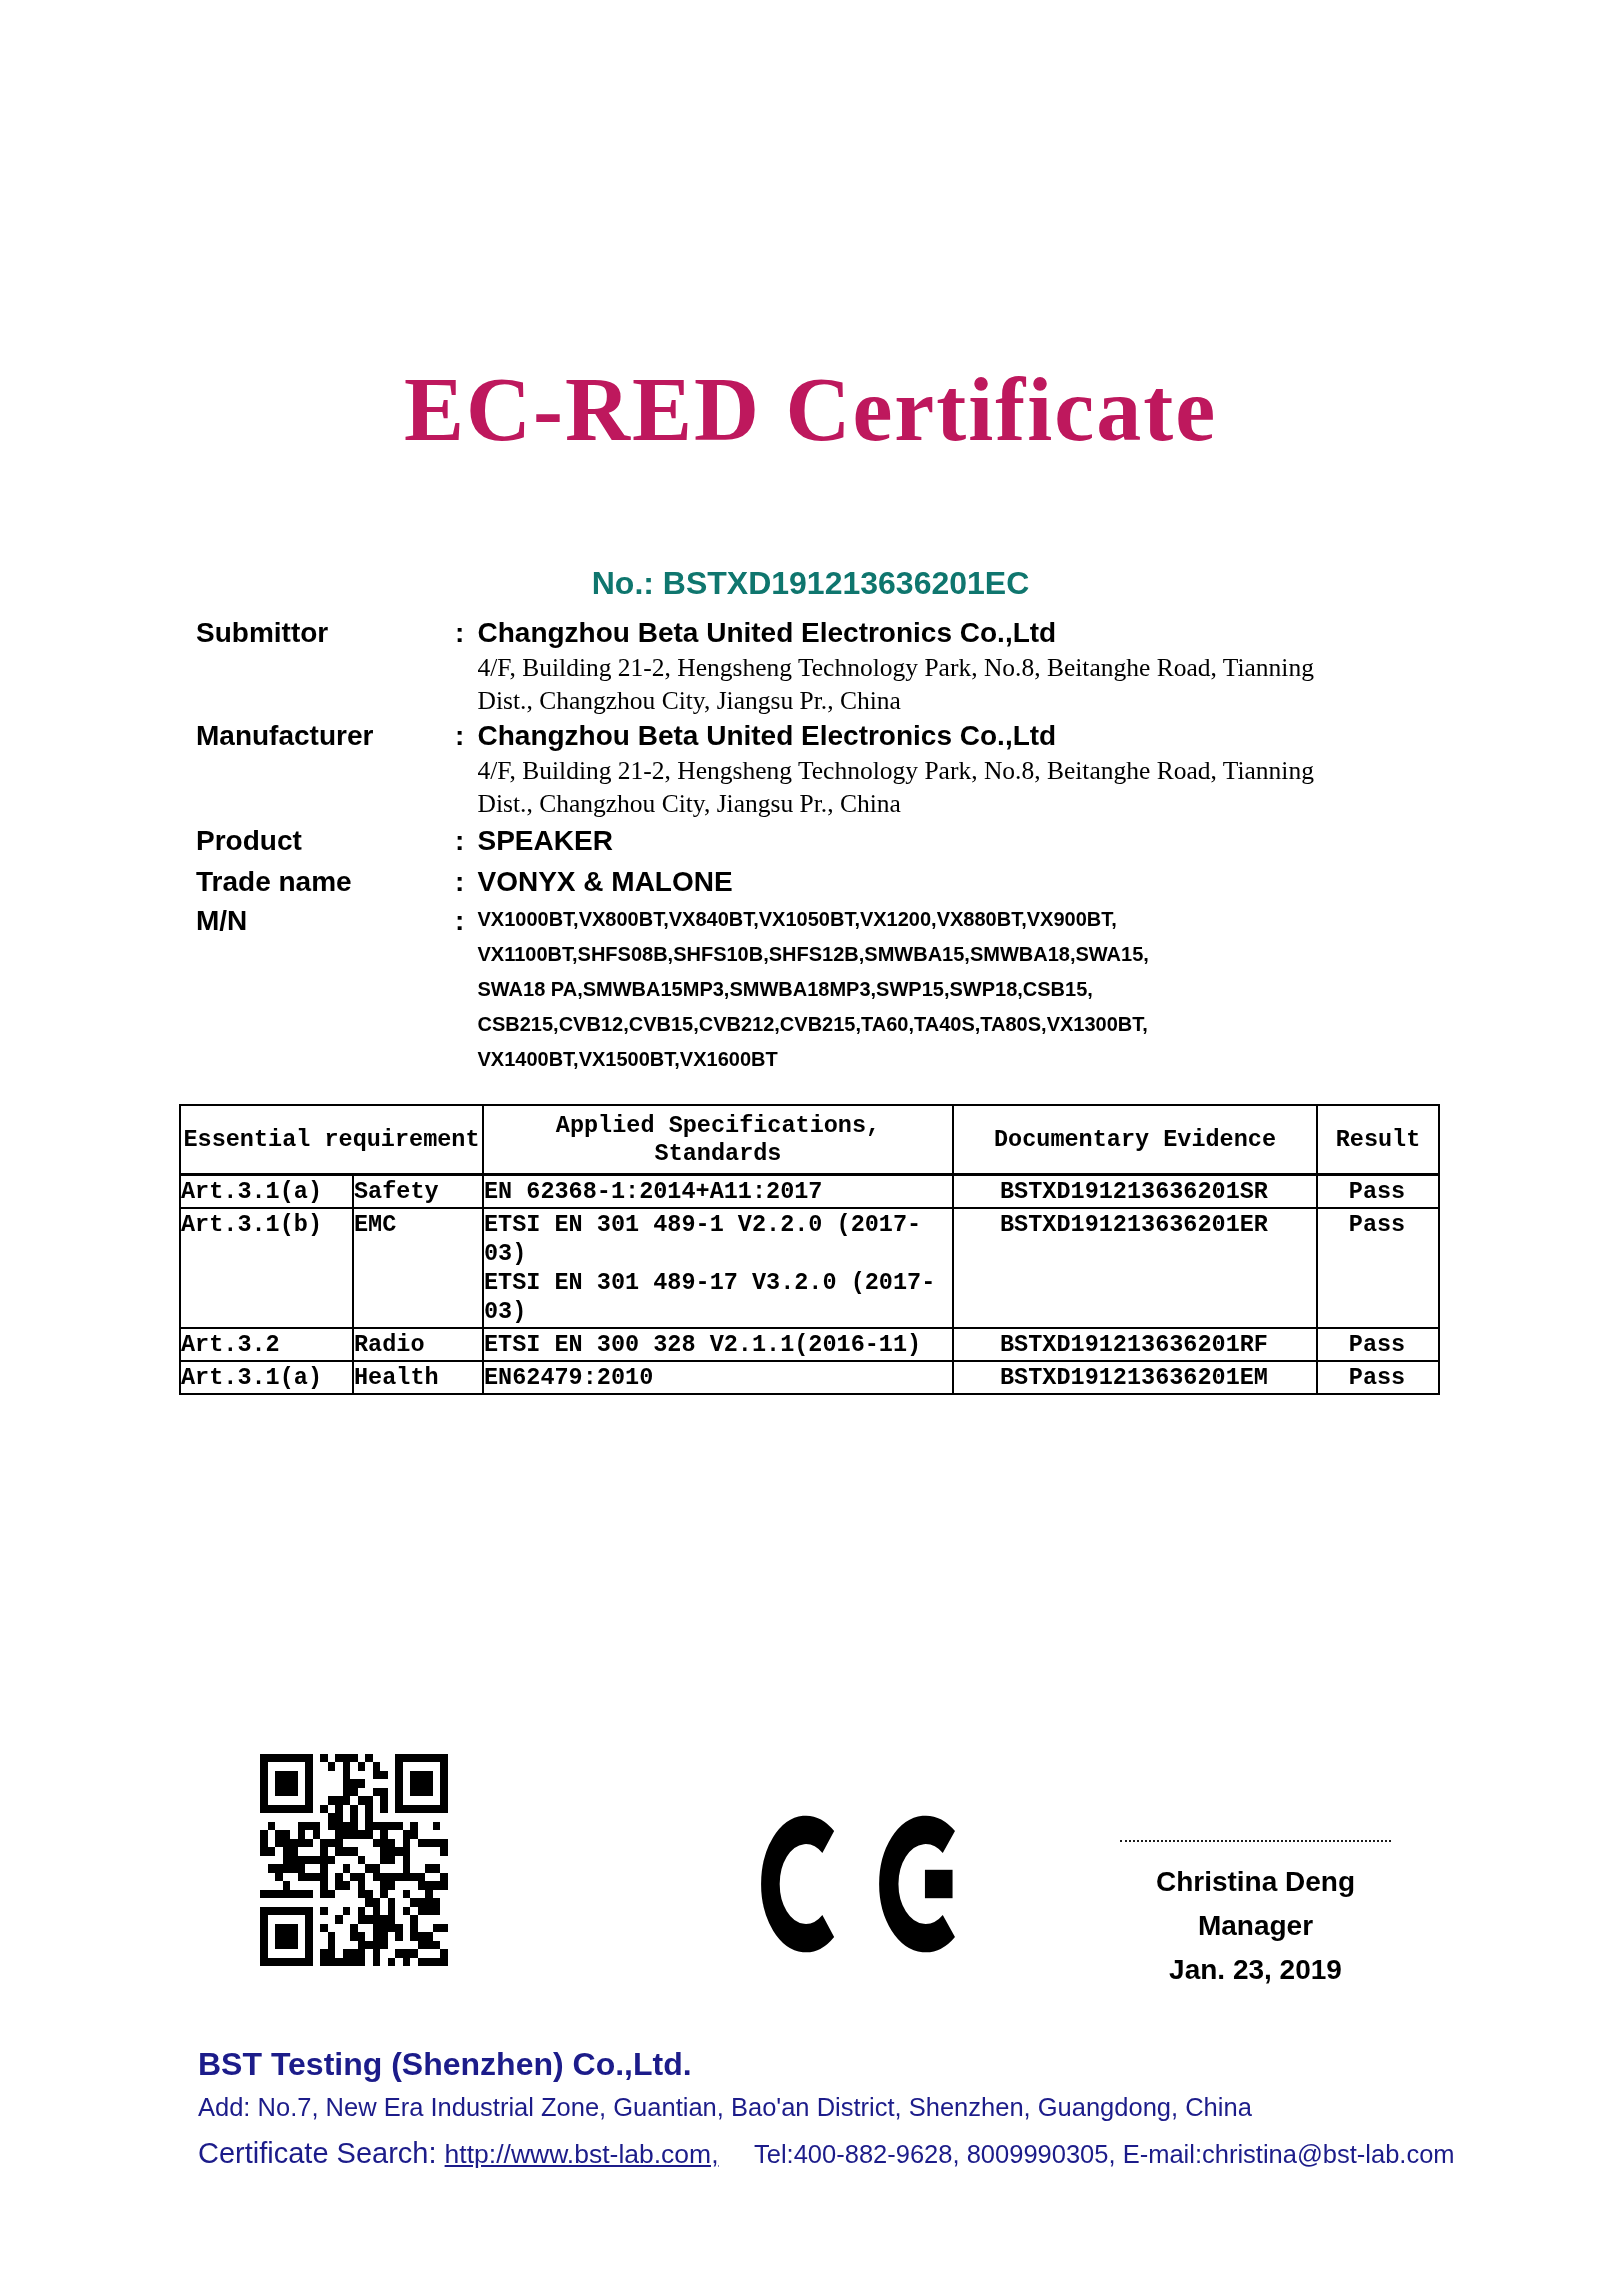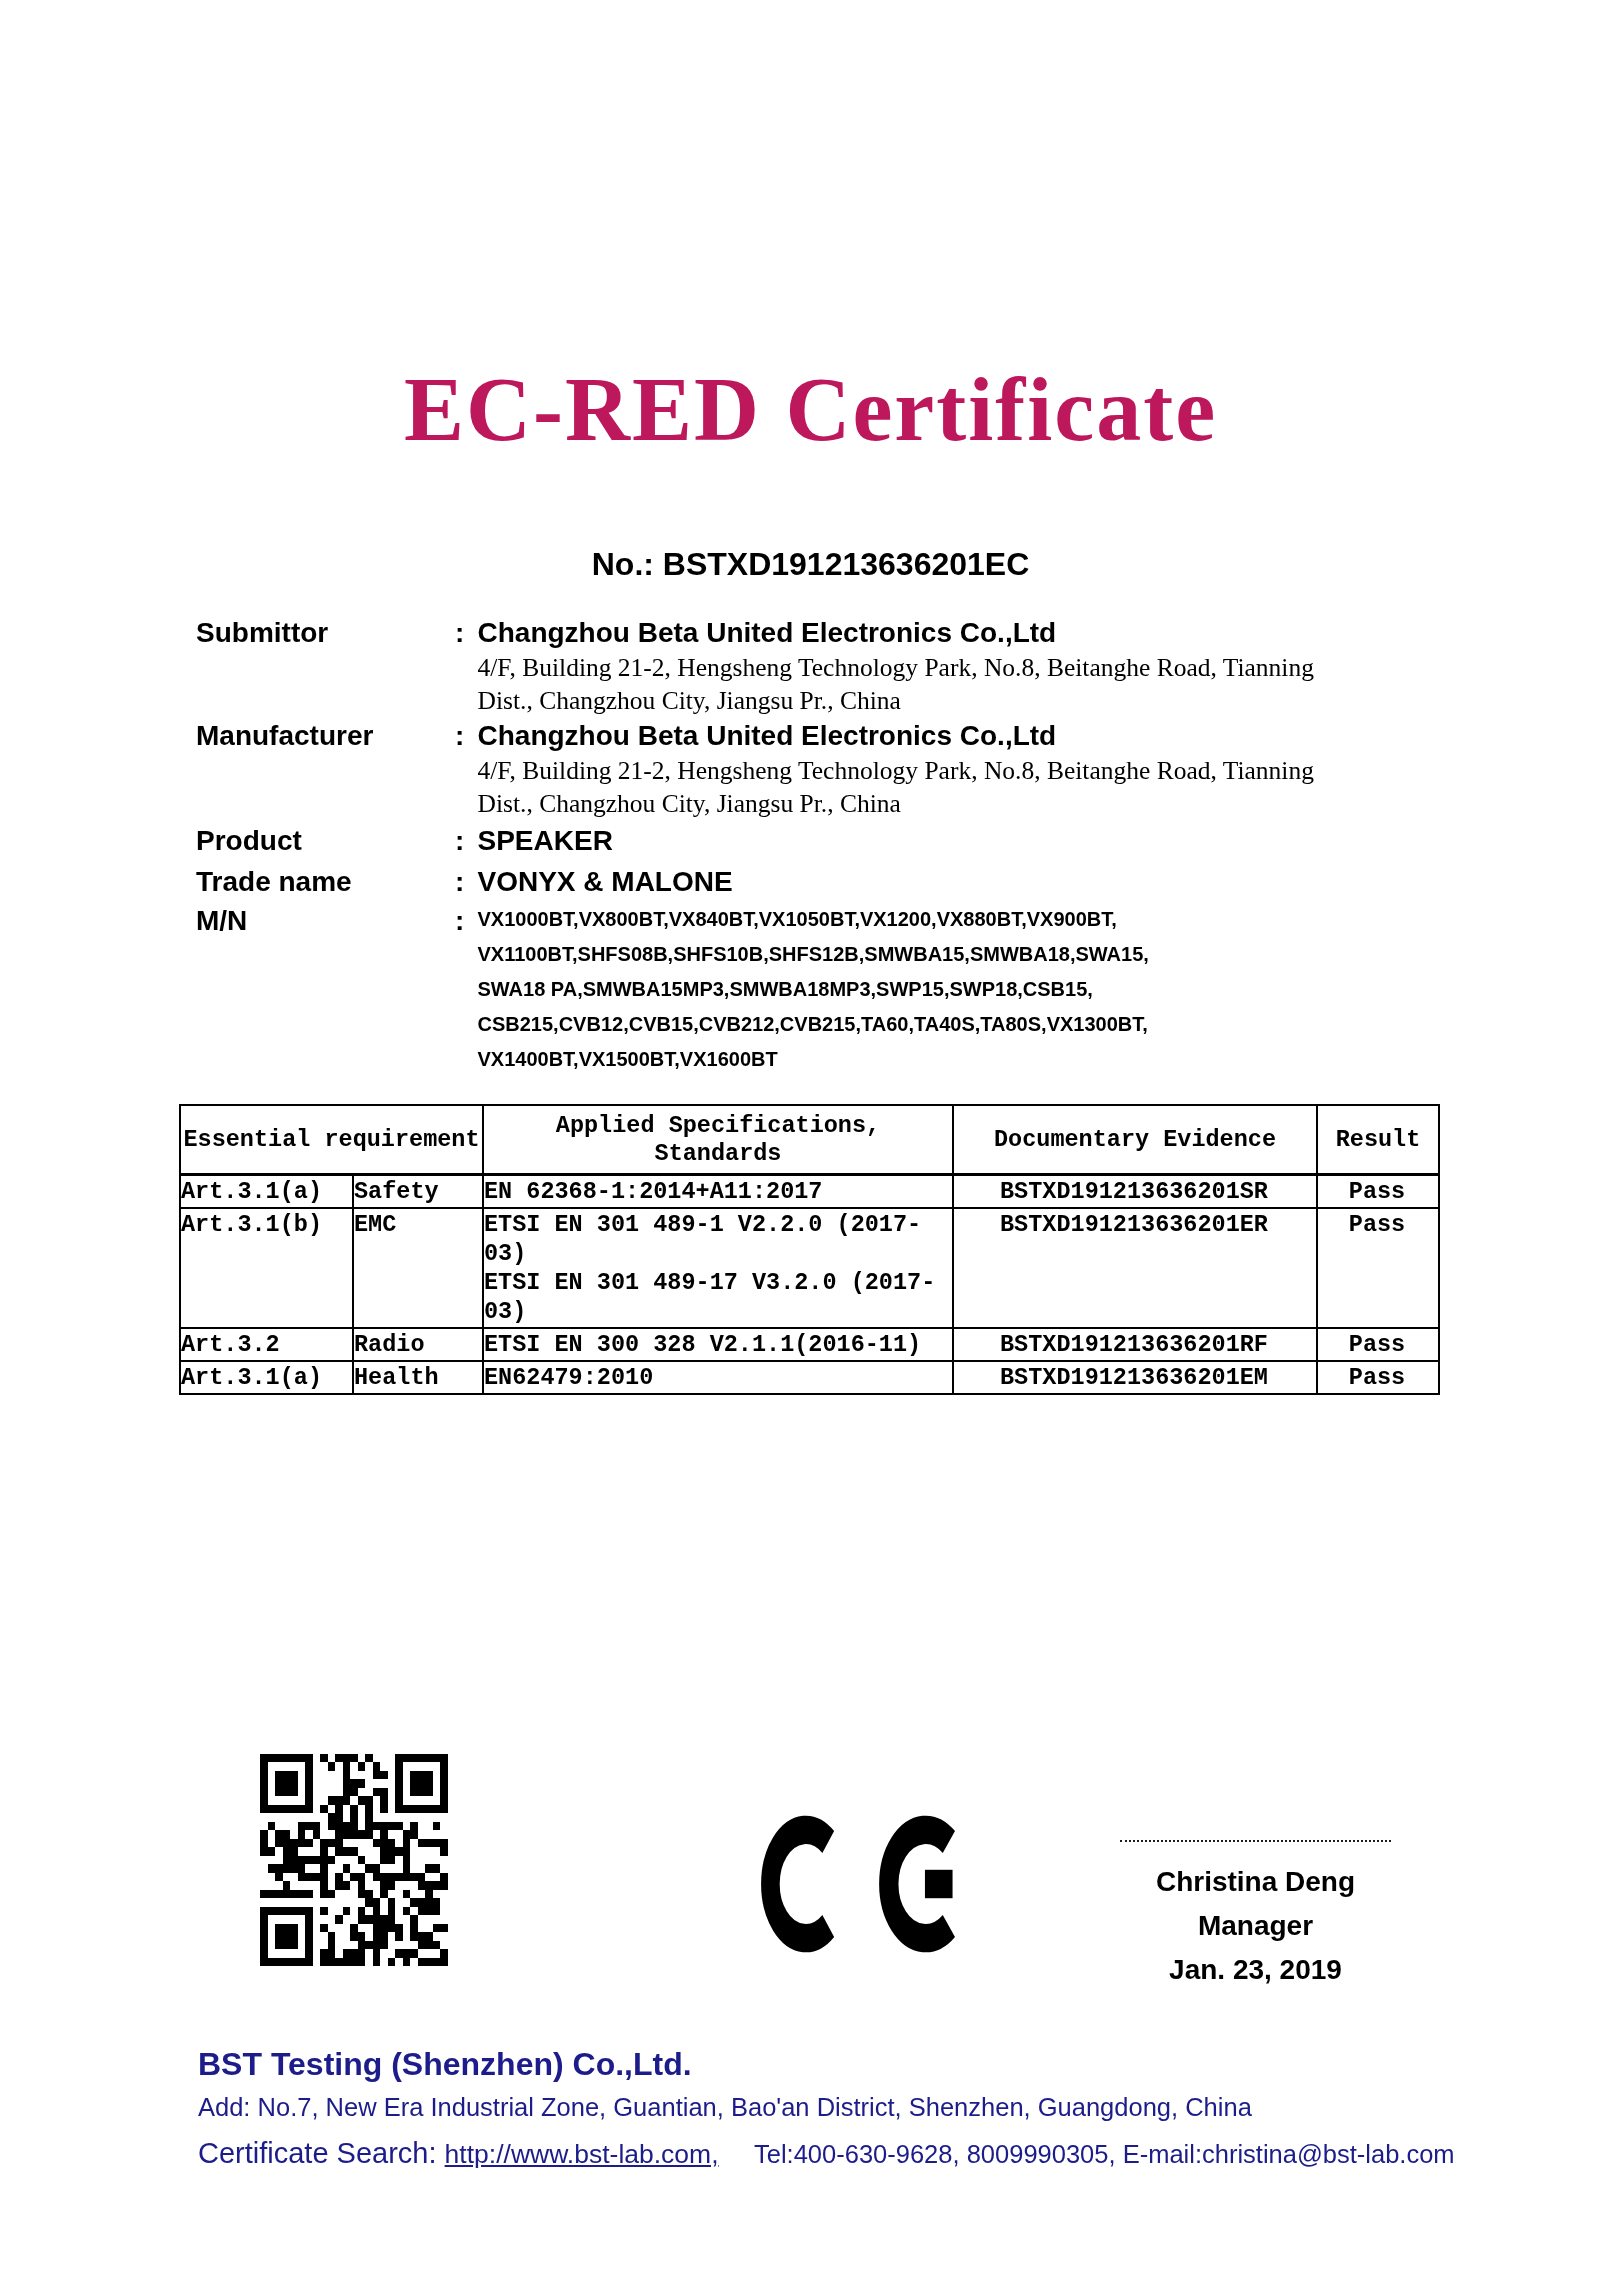--- a/index.html
+++ b/index.html
@@ -4,22 +4,22 @@
 <style>
   html,body{margin:0;padding:0;background:#ffffff;}
   body{width:1621px;height:2293px;position:relative;font-family:"Liberation Sans",sans-serif;color:#000;}
 
   .page{position:absolute;left:0;top:0;width:1621px;height:2293px;background:#fff;}
 
   .title{position:absolute;left:0;top:365px;width:100%;text-align:center;
          font-family:"Liberation Serif",serif;font-weight:700;font-size:90px;line-height:90px;
          letter-spacing:2px;color:#be185d;}
 
-  .cert-no{position:absolute;left:0;top:547px;width:100%;text-align:center;
-           font-weight:700;font-size:32px;line-height:35px;color:#000000;}
+  .cert-no{position:absolute;left:0;top:566px;width:100%;text-align:center;
+           font-weight:700;font-size:32px;line-height:35px;color:#0f766e;}
 
   .fields{position:absolute;left:196px;top:614px;width:1237px;}
   .frow{display:grid;grid-template-columns:259px 22.5px 1fr;}
   .flabel{font-weight:700;font-size:28px;line-height:37px;}
   .fcolon{font-weight:700;font-size:28px;line-height:37px;}
   .fvalue{font-weight:700;font-size:28px;line-height:37px;}
   .row-tall .flabel,.row-tall .fcolon,.row-tall .fvalue{line-height:41px;}
   .faddr div{font-family:"Liberation Serif",serif;font-weight:400;font-size:25.5px;line-height:33px;}
   .mn-lines div{font-weight:700;font-size:20px;line-height:35px;white-space:nowrap;}
 
@@ -566,18 +566,18 @@
       <div>Jan. 23, 2019</div>
     </div>
   </div>
 
   <div class="footer">
     <div class="lab-name">BST Testing (Shenzhen) Co.,Ltd.</div>
     <div class="lab-addr">Add: No.7, New Era Industrial Zone, Guantian, Bao'an District, Shenzhen, Guangdong, China</div>
     <div class="search-line">
       <span>Certificate Search:</span>
       <span class="url">http://www.bst-lab.com,</span>
-      <span class="contact">Tel:400-630-9628, 8009990305, E-mail:christina@bst-lab.com</span>
+      <span class="contact">Tel:400-882-9628, 8009990305, E-mail:christina@bst-lab.com</span>
     </div>
   </div>
 
 </div>
 
 
 </body></html>

